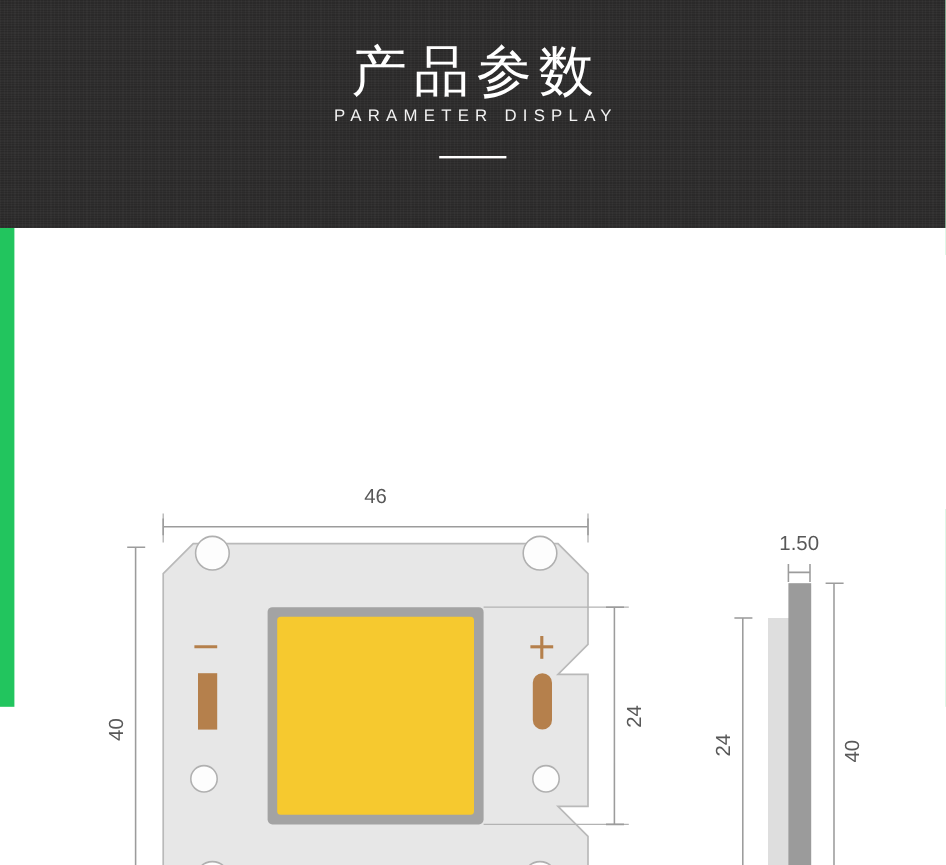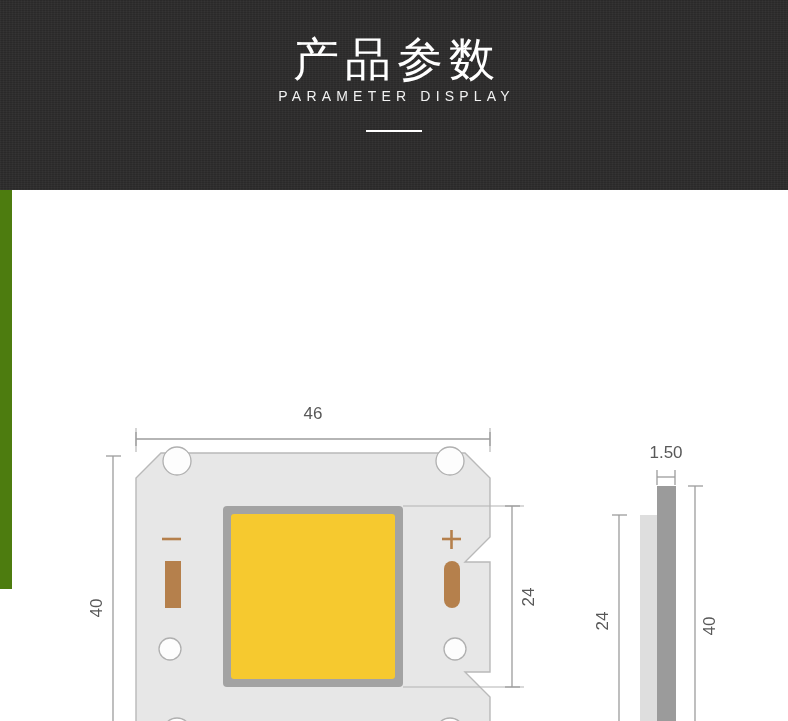--- a/index.html
+++ b/index.html
@@ -10,21 +10,21 @@
     width: 788px;
     height: 721px;
     background: #ffffff;
     font-family: "Liberation Sans", sans-serif;
     overflow: hidden;
   }
   .page {
     position: relative;
     width: 788px;
     height: 589px;
-    background: #4d7c0f;
+    background: #22c55e;
   }
 
   
   .header {
     position: relative;
     width: 788px;
     height: 190px;
     background: #2c2b2b;
     overflow: hidden;
   }

